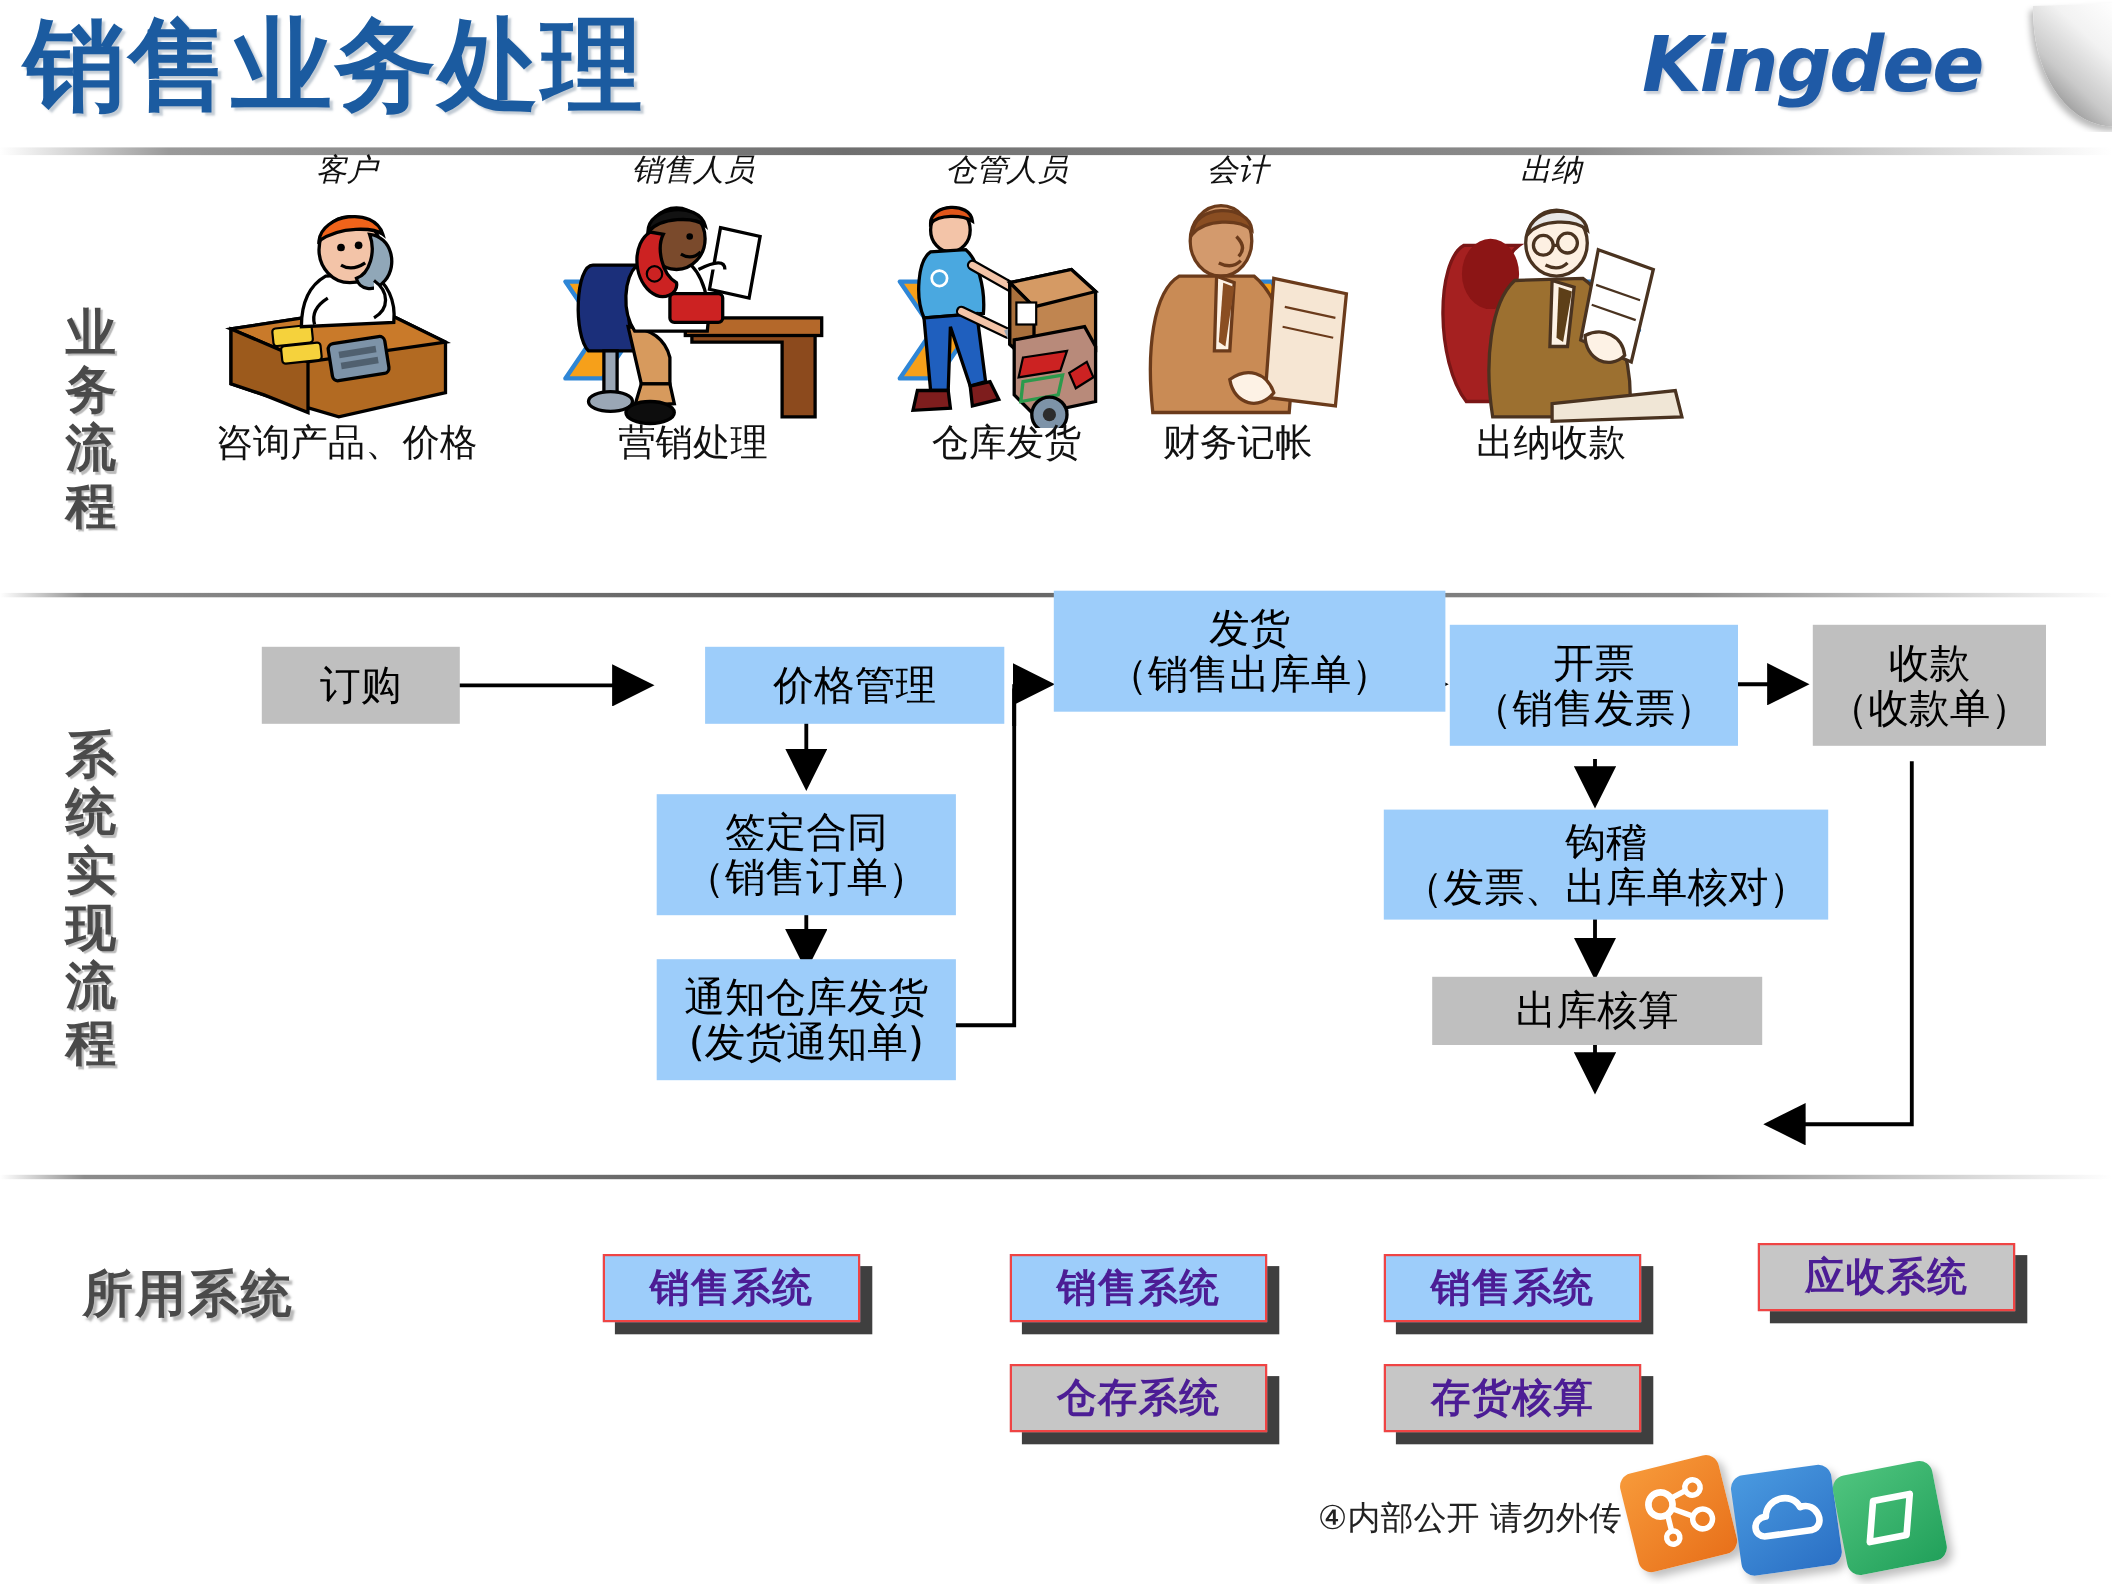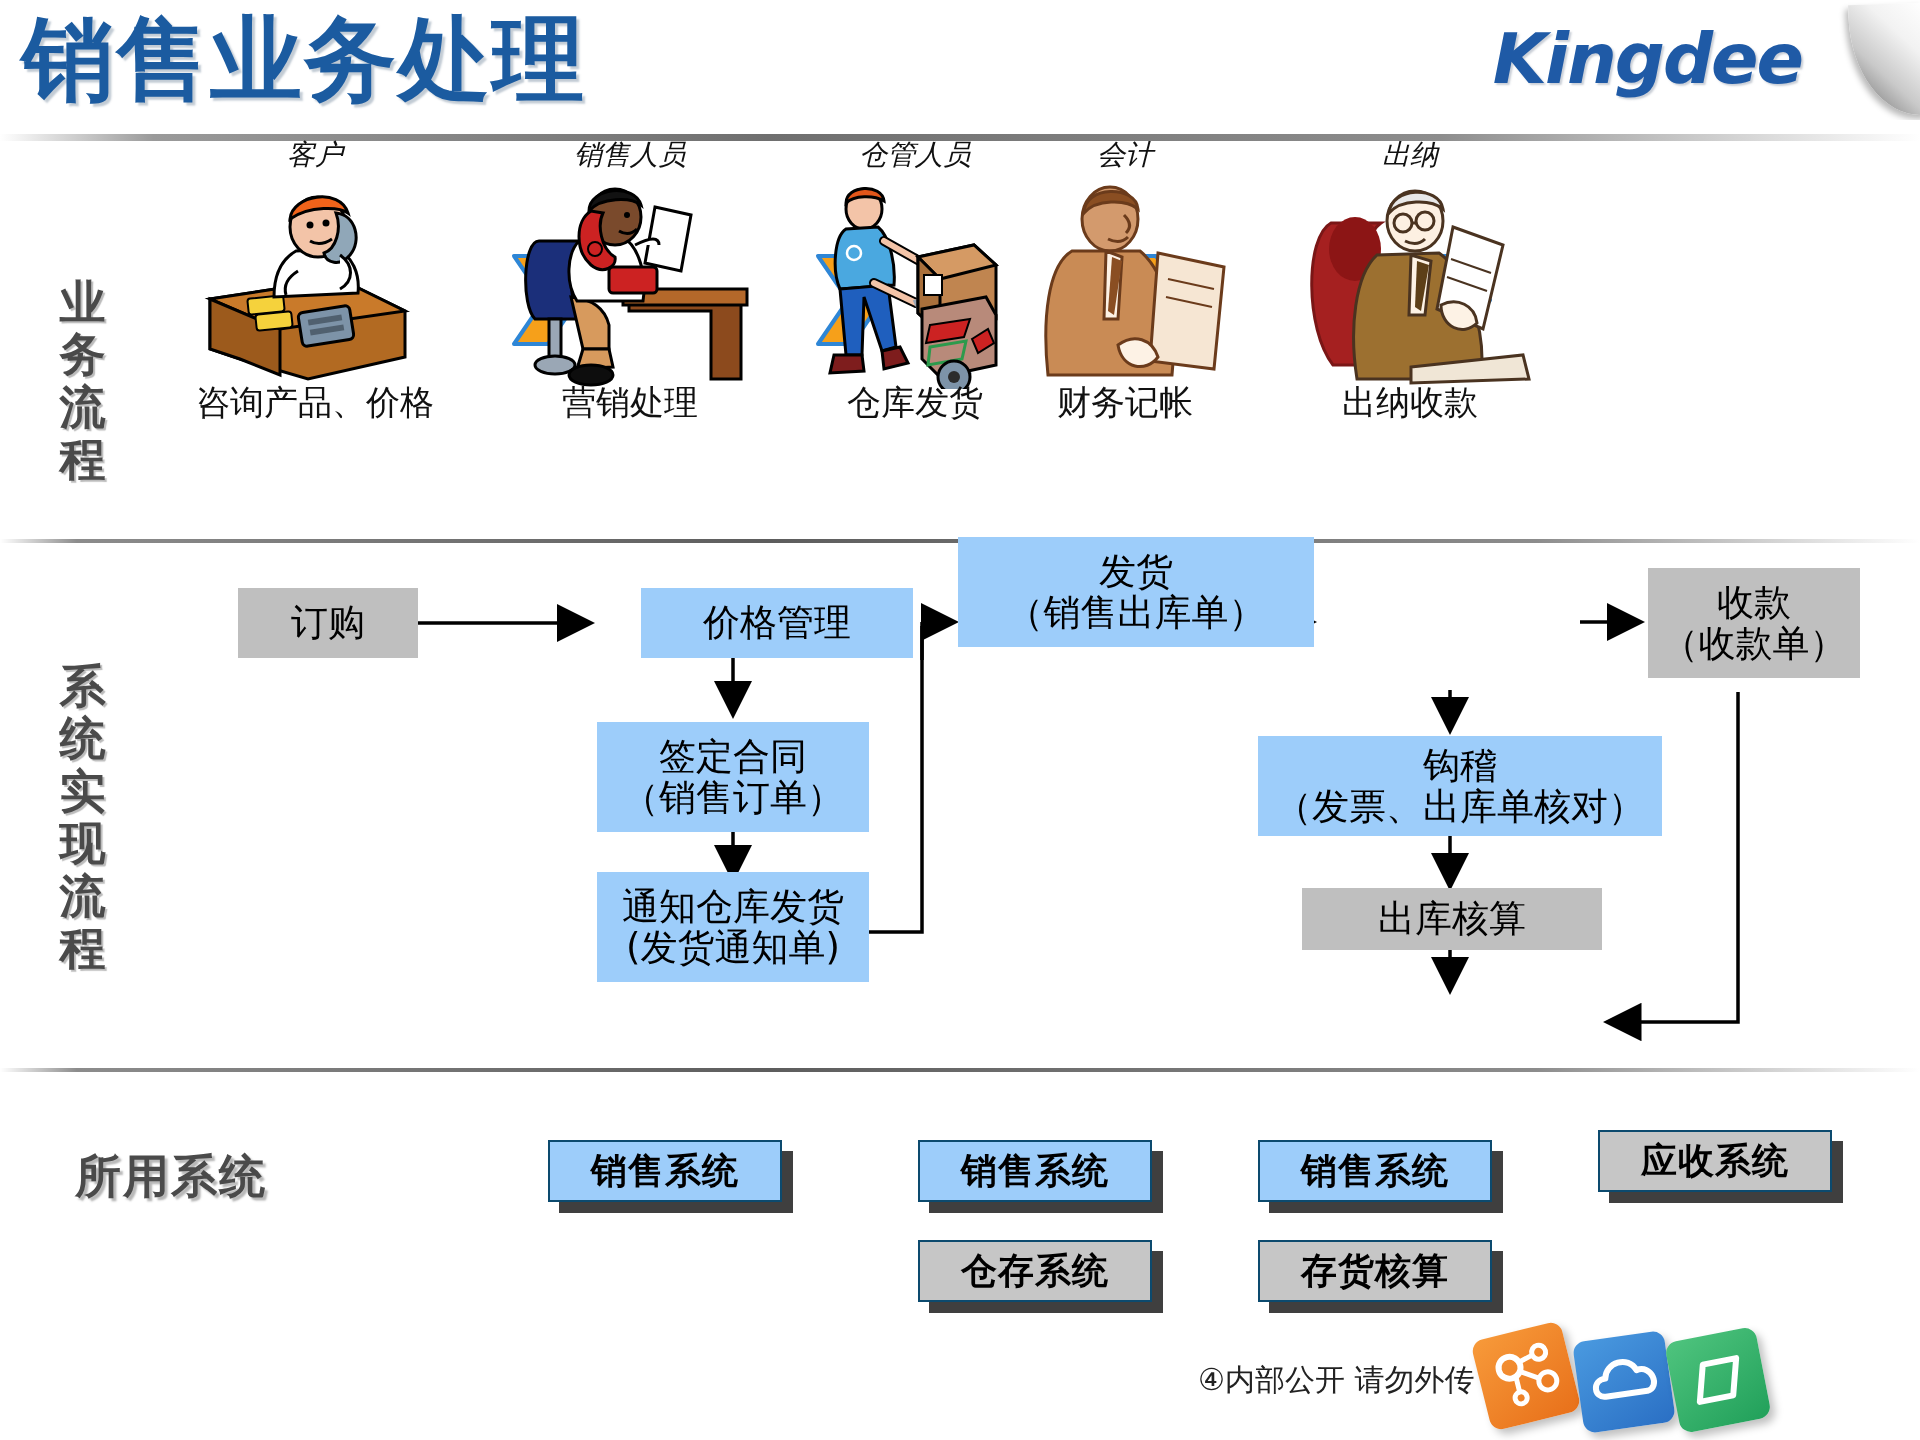--- a/index.html
+++ b/index.html
@@ -100,23 +100,23 @@
   .node.blue{background:#9dcdfa;}
   .node.gray{background:#bfbfbf;}
 
   
   #wires{position:absolute;left:0;top:0;width:1920px;height:1440px;pointer-events:none;}
 
   
   .badge{
     position:absolute;
     display:flex;align-items:center;justify-content:center;
-    font-size:36px;font-weight:bold;color:#000000;
+    font-size:36px;font-weight:bold;color:#4c1d95;
     letter-spacing:1px;
-    border:2px solid #0c4a6e;
+    border:2px solid #ef4444;
     box-sizing:border-box;
     box-shadow:11px 11px 0 #3f3f3f;
     white-space:nowrap;
   }
   .badge.blue{background:#9dcdfa;}
   .badge.gray{background:#c6c6c6;}
 
   
   .footer-note{
     position:absolute;left:1198px;top:1360px;
@@ -376,20 +376,22 @@
 
   <div class="node blue" style="left:597px;top:722px;width:272px;height:110px;">签定合同
 （销售订单）</div>
 
   <div class="node blue" style="left:597px;top:872px;width:272px;height:110px;">通知仓库发货
 (发货通知单)</div>
 
   <div class="node blue" style="left:958px;top:537px;width:356px;height:110px;">发货
 （销售出库单）</div>
 
+  <div class="node blue" style="left:1318px;top:568px;width:262px;height:110px;">开票
+（销售发票）</div>
 
   <div class="node gray" style="left:1648px;top:568px;width:212px;height:110px;">收款
 （收款单）</div>
 
   <div class="node blue" style="left:1258px;top:736px;width:404px;height:100px;">钩稽
 （发票、出库单核对）</div>
 
   <div class="node gray" style="left:1302px;top:888px;width:300px;height:62px;">出库核算</div>
 
 

